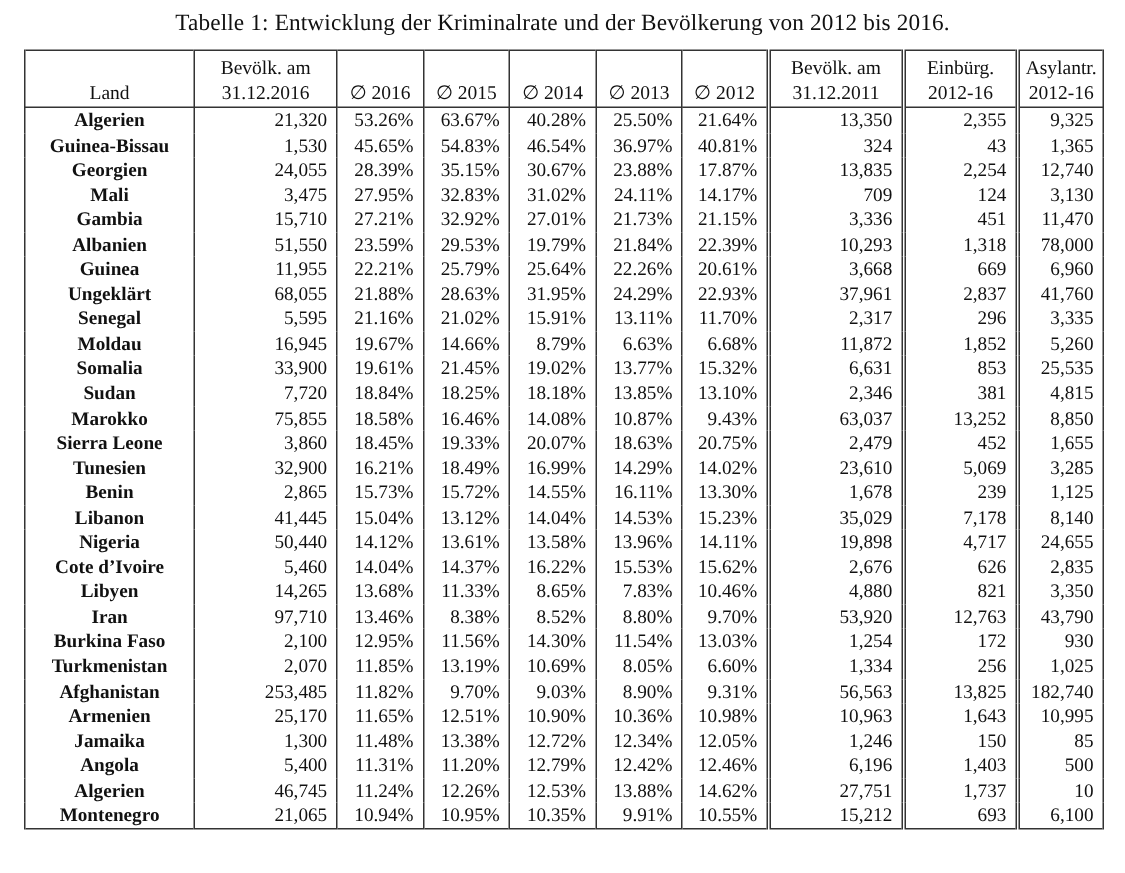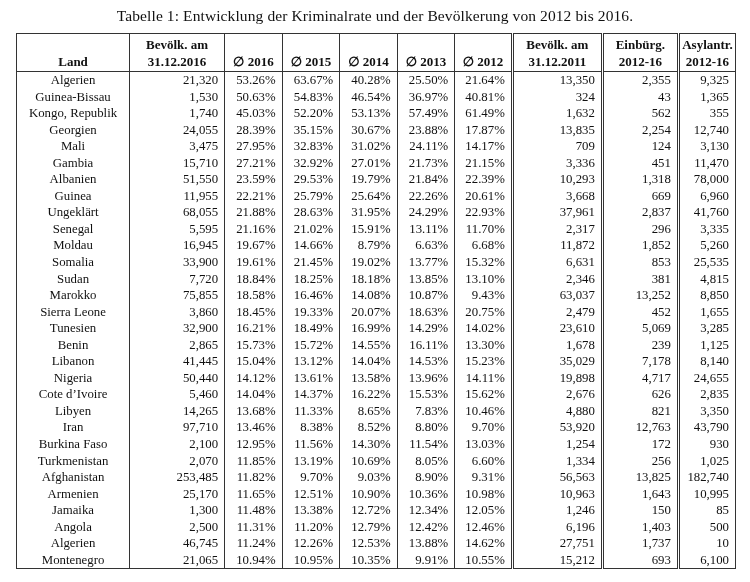--- a/index.html
+++ b/index.html
@@ -51,30 +51,30 @@
     border-bottom: 1px solid #333;
     text-align: center;
     vertical-align: bottom;
     height: 36px;
     padding: 0 2px 1px 2px;
     font-size: 13px;
   }
   table.stats thead th .hl {
     display: block;
     line-height: 17px;
-    font-weight: bold;
   }
   table.stats tbody td {
     height: 16.55px;
     text-align: right;
     line-height: 16.55px;
   }
   table.stats tbody td.c-land {
     text-align: center;
     padding: 0 2px;
+    font-weight: bold;
   }
   
   table.stats th:nth-child(8), table.stats td:nth-child(8),
   table.stats th:nth-child(9), table.stats td:nth-child(9),
   table.stats th:nth-child(10), table.stats td:nth-child(10) {
     border-left: 3px double #333;
   }
   col.w-land  { width: 113px; }
   col.w-b16   { width: 95px; }
   col.w-pct   { width: 57.5px; }
@@ -149,40 +149,28 @@
           <td>40.28%</td>
           <td>25.50%</td>
           <td>21.64%</td>
           <td>13,350</td>
           <td>2,355</td>
           <td>9,325</td>
         </tr>
         <tr>
           <td class="c-land">Guinea-Bissau</td>
           <td>1,530</td>
-          <td>50.63%</td>
+          <td>45.65%</td>
           <td>54.83%</td>
           <td>46.54%</td>
           <td>36.97%</td>
           <td>40.81%</td>
           <td>324</td>
           <td>43</td>
           <td>1,365</td>
-        </tr>
-        <tr>
-          <td class="c-land">Kongo, Republik</td>
-          <td>1,740</td>
-          <td>45.03%</td>
-          <td>52.20%</td>
-          <td>53.13%</td>
-          <td>57.49%</td>
-          <td>61.49%</td>
-          <td>1,632</td>
-          <td>562</td>
-          <td>355</td>
         </tr>
         <tr>
           <td class="c-land">Georgien</td>
           <td>24,055</td>
           <td>28.39%</td>
           <td>35.15%</td>
           <td>30.67%</td>
           <td>23.88%</td>
           <td>17.87%</td>
           <td>13,835</td>
@@ -460,21 +448,21 @@
           <td>13.38%</td>
           <td>12.72%</td>
           <td>12.34%</td>
           <td>12.05%</td>
           <td>1,246</td>
           <td>150</td>
           <td>85</td>
         </tr>
         <tr>
           <td class="c-land">Angola</td>
-          <td>2,500</td>
+          <td>5,400</td>
           <td>11.31%</td>
           <td>11.20%</td>
           <td>12.79%</td>
           <td>12.42%</td>
           <td>12.46%</td>
           <td>6,196</td>
           <td>1,403</td>
           <td>500</td>
         </tr>
         <tr>

